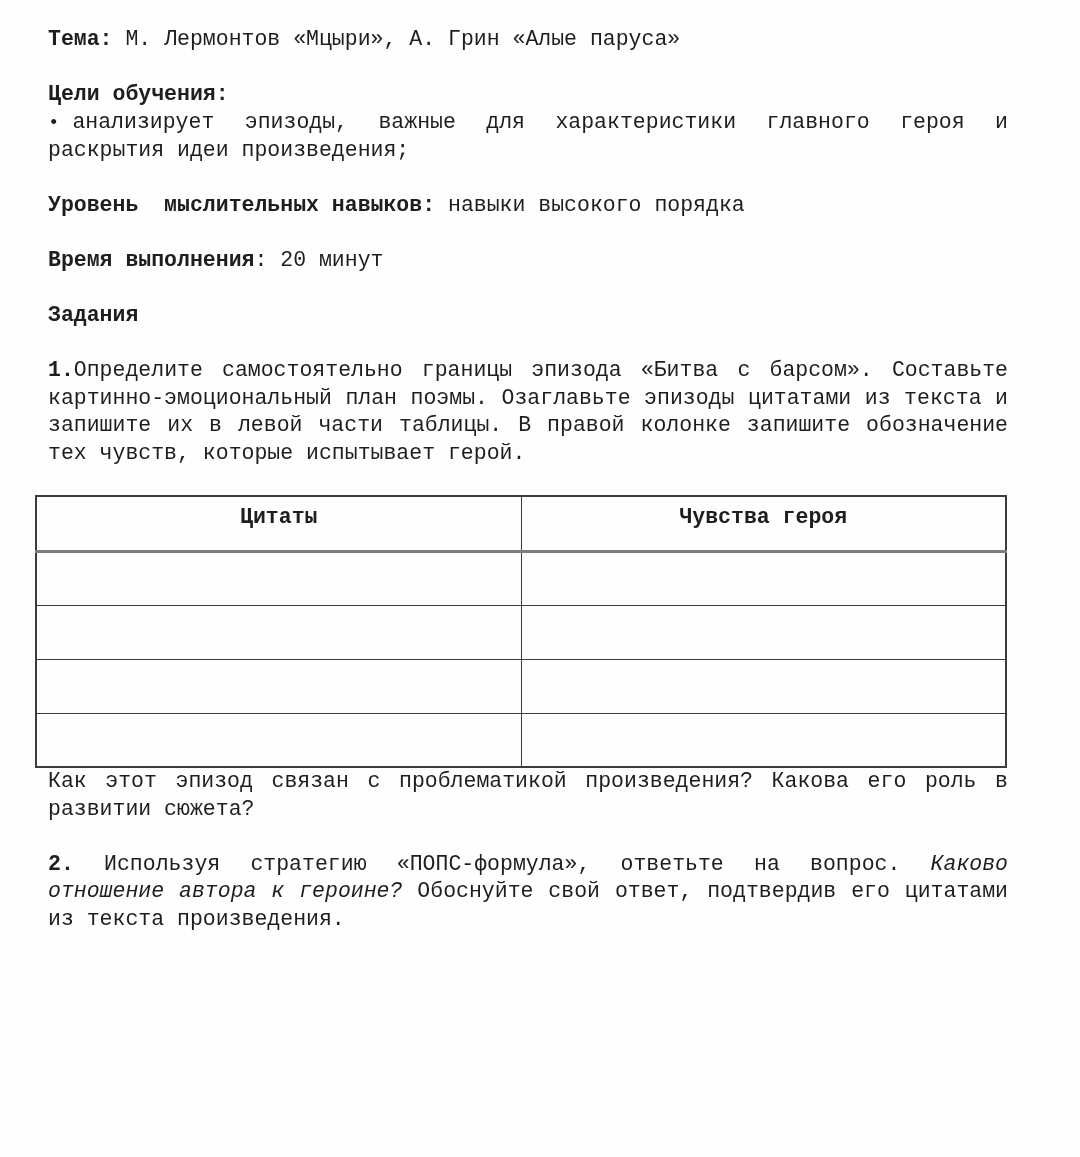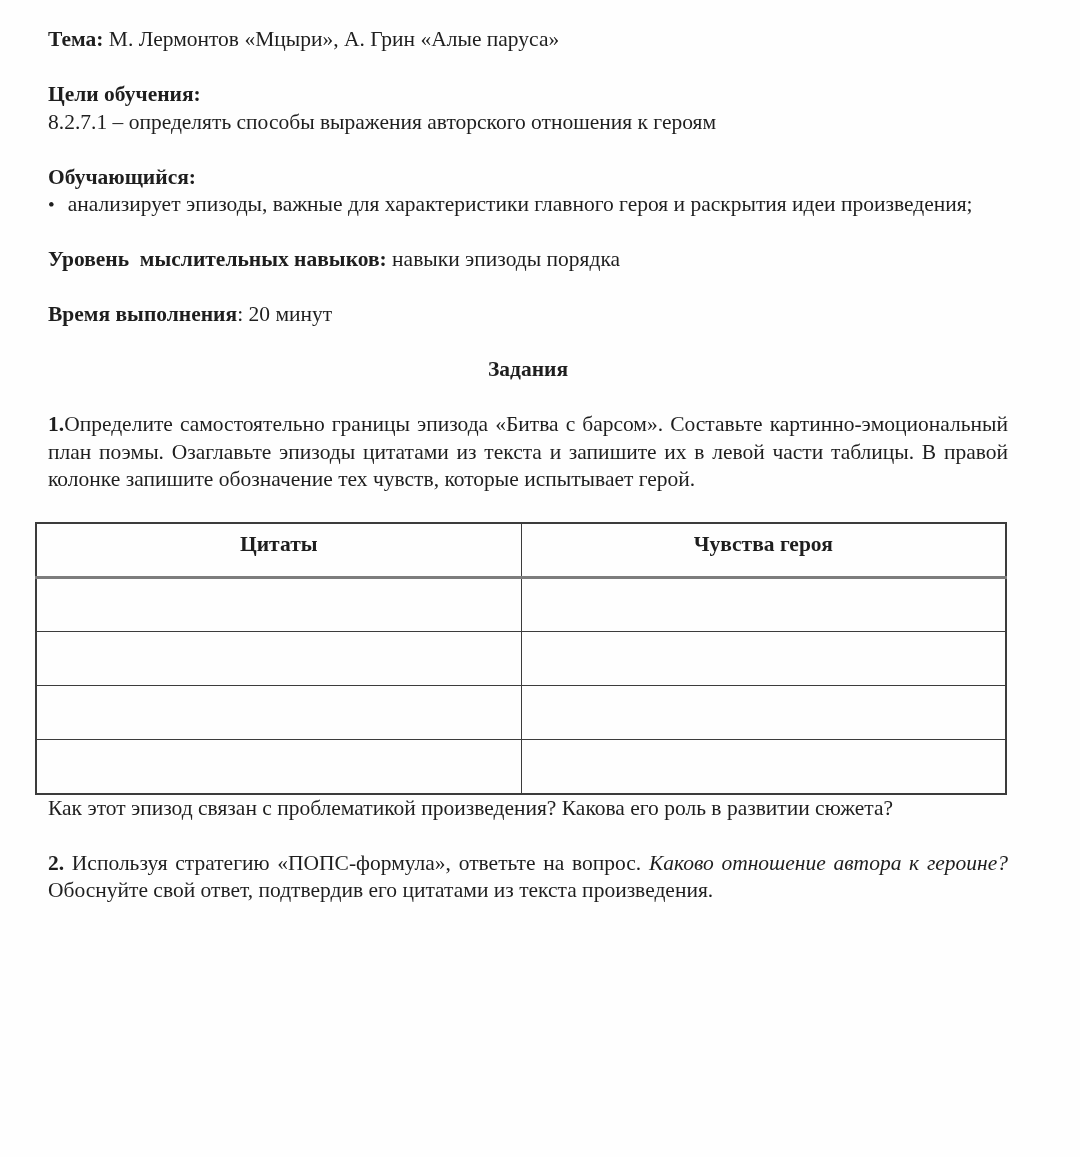--- a/index.html
+++ b/index.html
@@ -7,32 +7,32 @@
     padding: 0;
     background: #ffffff;
   }
   .page {
     position: relative;
     width: 1080px;
     height: 1157px;
     box-sizing: border-box;
     padding: 26px 72px 20px 48px;
     background: #fefefe;
-    font-family: Liberation Serif, serif;
+    font-family: Liberation Mono, monospace;
     font-size: 21.5px;
     line-height: 27.5px;
     color: #1e1e1e;
     overflow: hidden;
   }
   p { margin: 0; }
   b, strong { font-weight: bold; }
   i { font-style: italic; }
   .sect { margin-top: 27.5px; }
   .just { text-align: justify; }
-  .center { text-align: center; }
+  .center { text-align: left; }
   .pre { white-space: pre-wrap; margin-top: 32px; }
   .bullet {
     display: inline-block;
     margin-right: 13px;
     font-size: 19px;
   }
   table.task-table {
     border-collapse: collapse;
     table-layout: fixed;
     width: 972px;
@@ -62,26 +62,24 @@
   .followup { }
 </style>
 </head>
 <body>
 
 <div class="page">
 
   <p class="line"><b>Тема:</b> <span>М. Лермонтов «Мцыри», А. Грин «Алые паруса»</span></p>
 
   <p class="line sect"><b>Цели обучения:</b></p>
-  <p class="line">8.2.7.1 – определять способы выражения авторского отношения к героям</p>
 
-  <p class="line sect"><b>Обучающийся:</b></p>
   <p class="just"><span class="bullet">•</span><span>анализирует эпизоды, важные для характеристики главного героя и раскрытия идеи произведения;</span></p>
 
-  <p class="line sect"><b class="pre">Уровень  мыслительных навыков:</b> <span>навыки эпизоды порядка</span></p>
+  <p class="line sect"><b class="pre">Уровень  мыслительных навыков:</b> <span>навыки высокого порядка</span></p>
 
   <p class="line sect"><b>Время выполнения</b><span>: 20 минут</span></p>
 
   <p class="center sect"><b>Задания</b></p>
 
   <p class="just sect"><b>1.</b><span>Определите самостоятельно границы эпизода «Битва с барсом». Составьте картинно-эмоциональный план поэмы. Озаглавьте эпизоды цитатами из текста и запишите их в левой части таблицы. В правой колонке запишите обозначение тех чувств, которые испытывает герой.</span></p>
 
   <table class="task-table">
     <thead>
       <tr>

